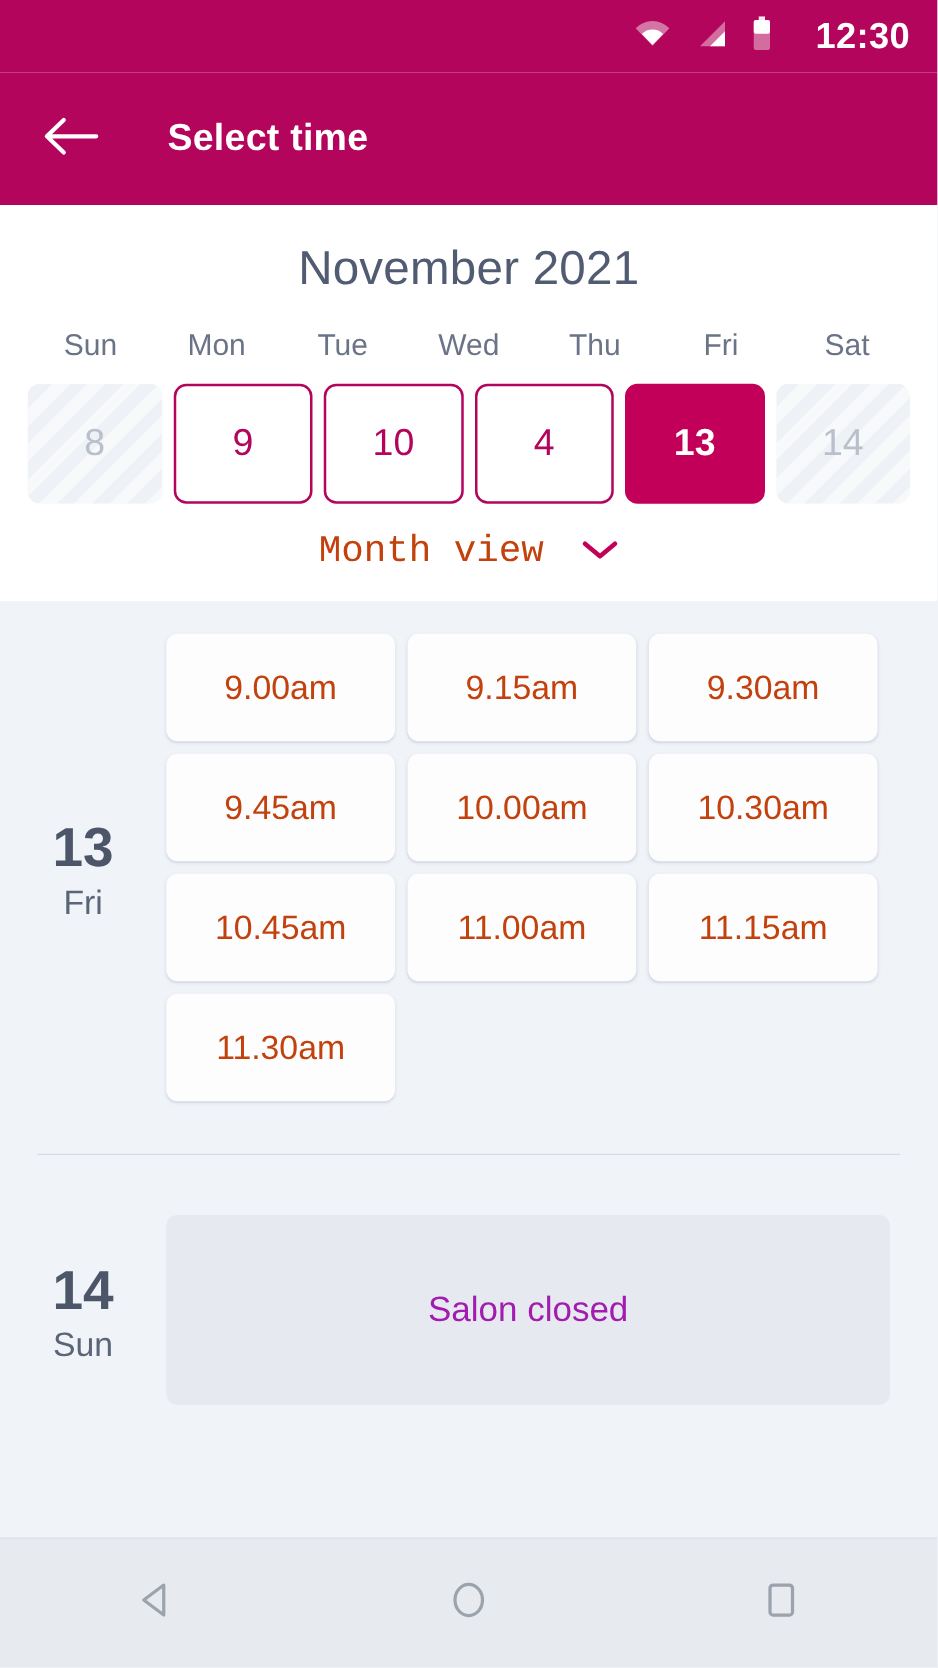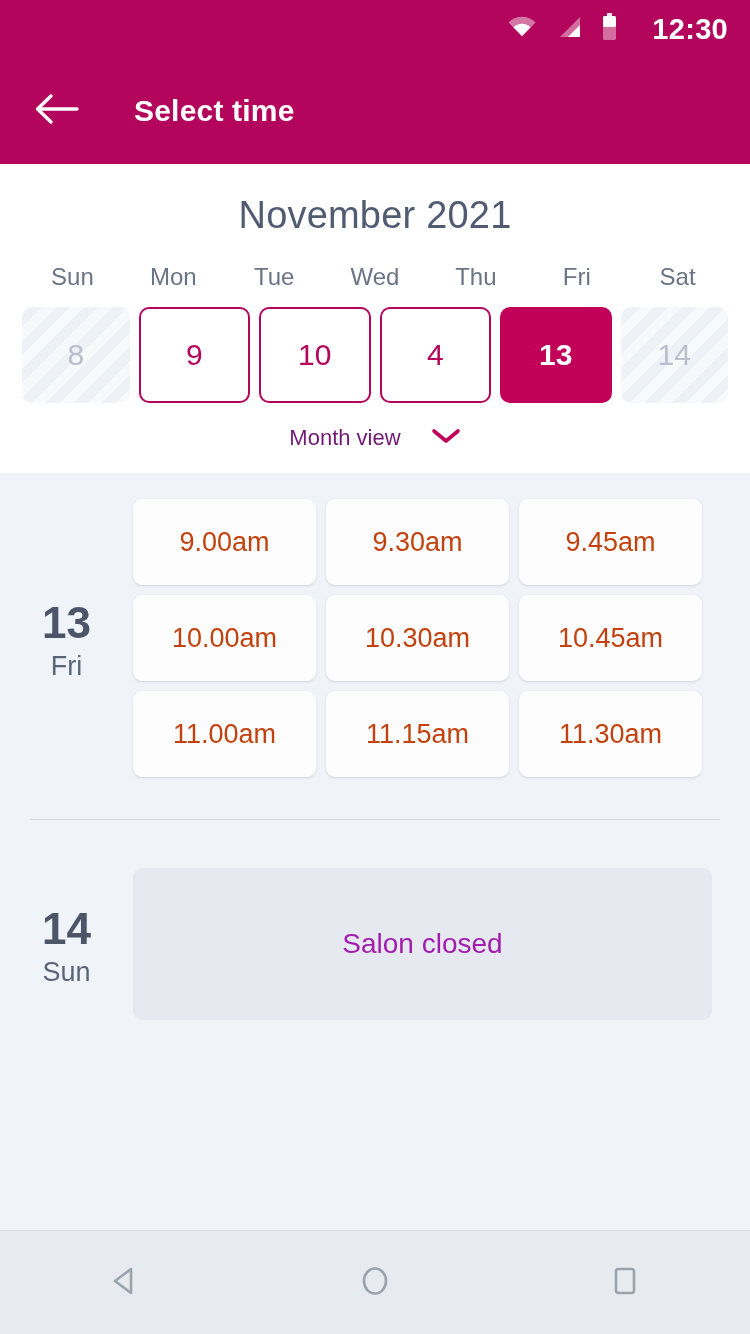--- a/index.html
+++ b/index.html
@@ -140,22 +140,23 @@
   }
   .month-view-row {
     display: flex;
     align-items: center;
     justify-content: center;
     gap: 30px;
     padding-top: 22px;
     cursor: pointer;
   }
   .month-view-label {
-    font-size: 22px;
-    color: #701a75;
+    font-size: 30px;
+    color: #c2410c;
+    font-family: Liberation Mono, monospace;
   }
 
   
   .schedule {
     flex: 1 1 auto;
     background: #f0f3f8;
     overflow: hidden;
     padding-top: 26px;
   }
   .day-group {
@@ -322,20 +323,21 @@
 
   <div class="schedule">
 
     <div class="day-group">
       <div class="day-label">
         <span class="dnum">13</span>
         <span class="dname">Fri</span>
       </div>
       <div class="slot-grid">
         <div class="slot">9.00am</div>
+        <div class="slot">9.15am</div>
         <div class="slot">9.30am</div>
         <div class="slot">9.45am</div>
         <div class="slot">10.00am</div>
         <div class="slot">10.30am</div>
         <div class="slot">10.45am</div>
         <div class="slot">11.00am</div>
         <div class="slot">11.15am</div>
         <div class="slot">11.30am</div>
       </div>
     </div>

